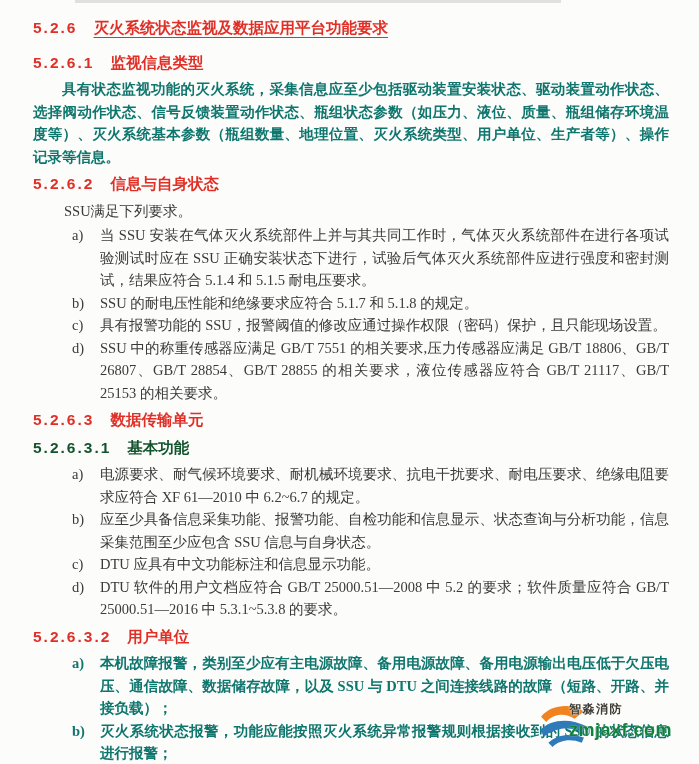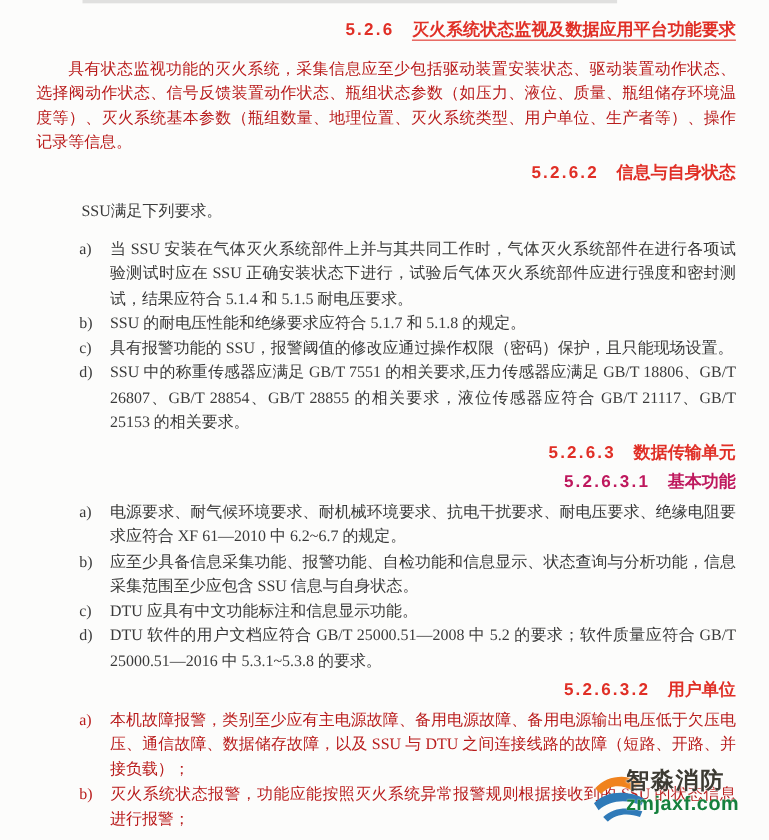--- a/index.html
+++ b/index.html
@@ -18,68 +18,70 @@
   .edge-artifact{
     position:absolute;top:0;left:75px;width:486px;height:3px;
     background:#c9c9c9;opacity:.55;
   }
   .h1,.h2{
     font-family:"Liberation Sans","DejaVu Sans",sans-serif;
     font-weight:bold;
     font-size:15.5px;
     line-height:22.5px;
     margin:5px 0 4px 0;
-    text-align:right;
   }
   .h1{margin-bottom:12px;}
   .red-h{color:#e02f26;}
-  .black-h{color:#be185d;}
+  .black-h{color:#14532d;}
   .sec-num{letter-spacing:2px;margin-right:16px;}
   .h1 .sec-title{text-decoration:underline;text-underline-offset:4px;}
   .para{
     margin:0 0 2px 0;
     text-indent:2em;
     text-align:justify;
   }
-  .intro{margin:12px;text-indent:2em;}
-  .red-t{color:#b91c1c;}
+  .intro{margin:2px;text-indent:2em;}
+  .red-t{color:#0f766e;font-weight:bold;}
   .black-t{color:#3a3a3a;}
   ul.clause-list{list-style:none;margin:0 0 0 39px;padding:0;}
   ul.clause-list li{display:flex;}
   .li-label{flex:0 0 28px;}
   .li-text{flex:1;text-align:justify;}
   .watermark{
     position:absolute;right:26px;bottom:14px;
     width:132px;height:52px;
     font-family:"Liberation Sans","DejaVu Sans",sans-serif;
   }
   .wm-logo{position:absolute;left:-4px;top:3px;width:52px;height:46px;}
   .wm-text{position:absolute;left:28px;top:0;}
   .wm-brand{
-    font-size:21px;font-weight:bold;color:#3d3b33;
+    font-size:12px;font-weight:bold;color:#3d3b33;
     letter-spacing:1.5px;line-height:23px;white-space:nowrap;
     text-shadow:0 0 1px #fff,0 0 2px #fff;
   }
   .wm-site{
     font-size:18px;font-weight:bold;color:#15803d;
     line-height:18px;letter-spacing:.5px;white-space:nowrap;
     text-shadow:0 0 1px #fff;
   }
 </style>
 </head>
 <body>
 
 <div class="page">
 
   <div class="edge-artifact"></div>
 
   <div class="h1 red-h">
     <span class="sec-num">5.2.6</span><span class="sec-title">灭火系统状态监视及数据应用平台功能要求</span>
   </div>
 
+  <div class="h2 red-h">
+    <span class="sec-num">5.2.6.1</span><span class="sec-title">监视信息类型</span>
+  </div>
 
   <p class="para red-t">具有状态监视功能的灭火系统，采集信息应至少包括驱动装置安装状态、驱动装置动作状态、选择阀动作状态、信号反馈装置动作状态、瓶组状态参数（如压力、液位、质量、瓶组储存环境温度等）、灭火系统基本参数（瓶组数量、地理位置、灭火系统类型、用户单位、生产者等）、操作记录等信息。</p>
 
   <div class="h2 red-h">
     <span class="sec-num">5.2.6.2</span><span class="sec-title">信息与自身状态</span>
   </div>
 
   <p class="intro black-t">SSU满足下列要求。</p>
   <ul class="clause-list black-t">
     <li>

